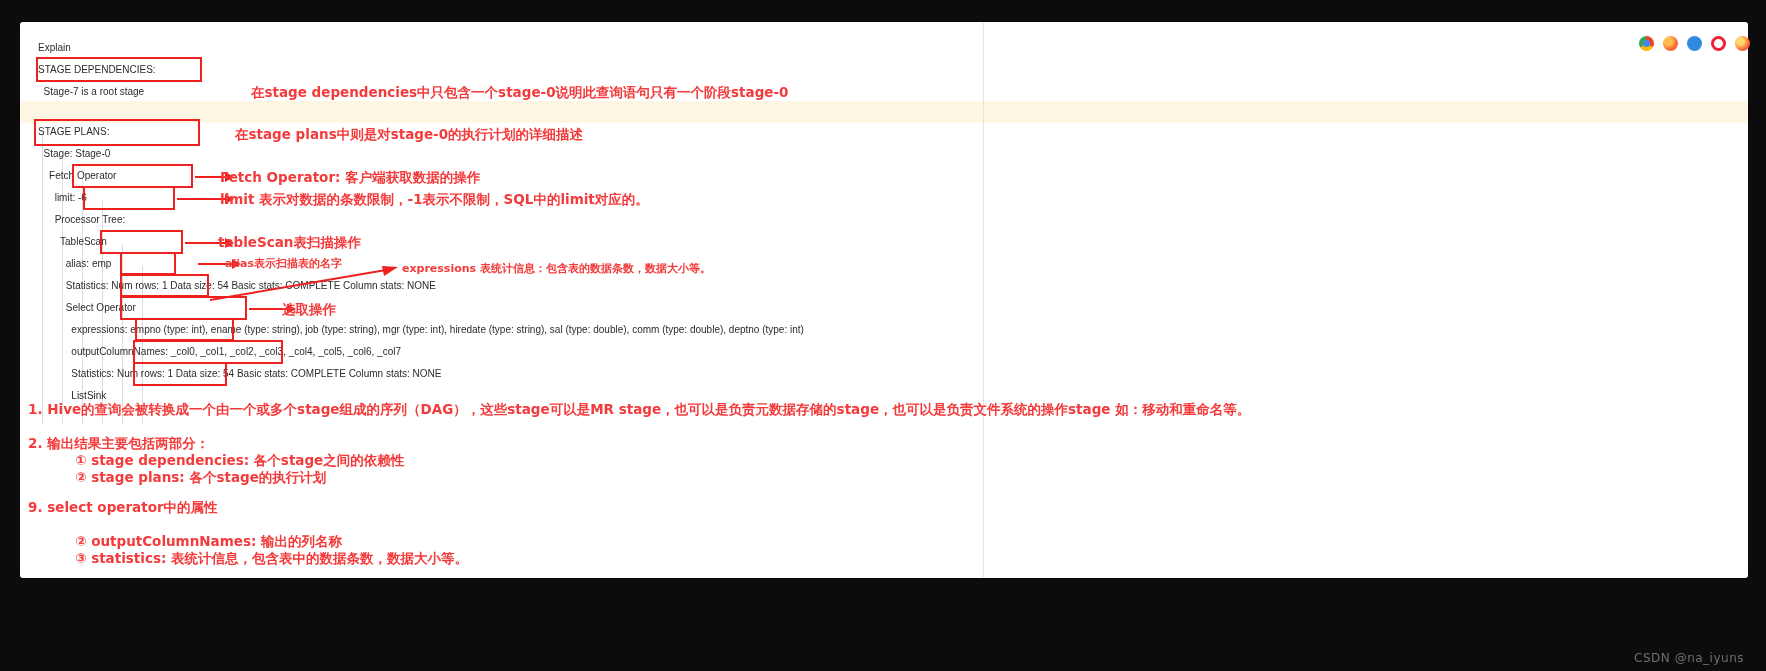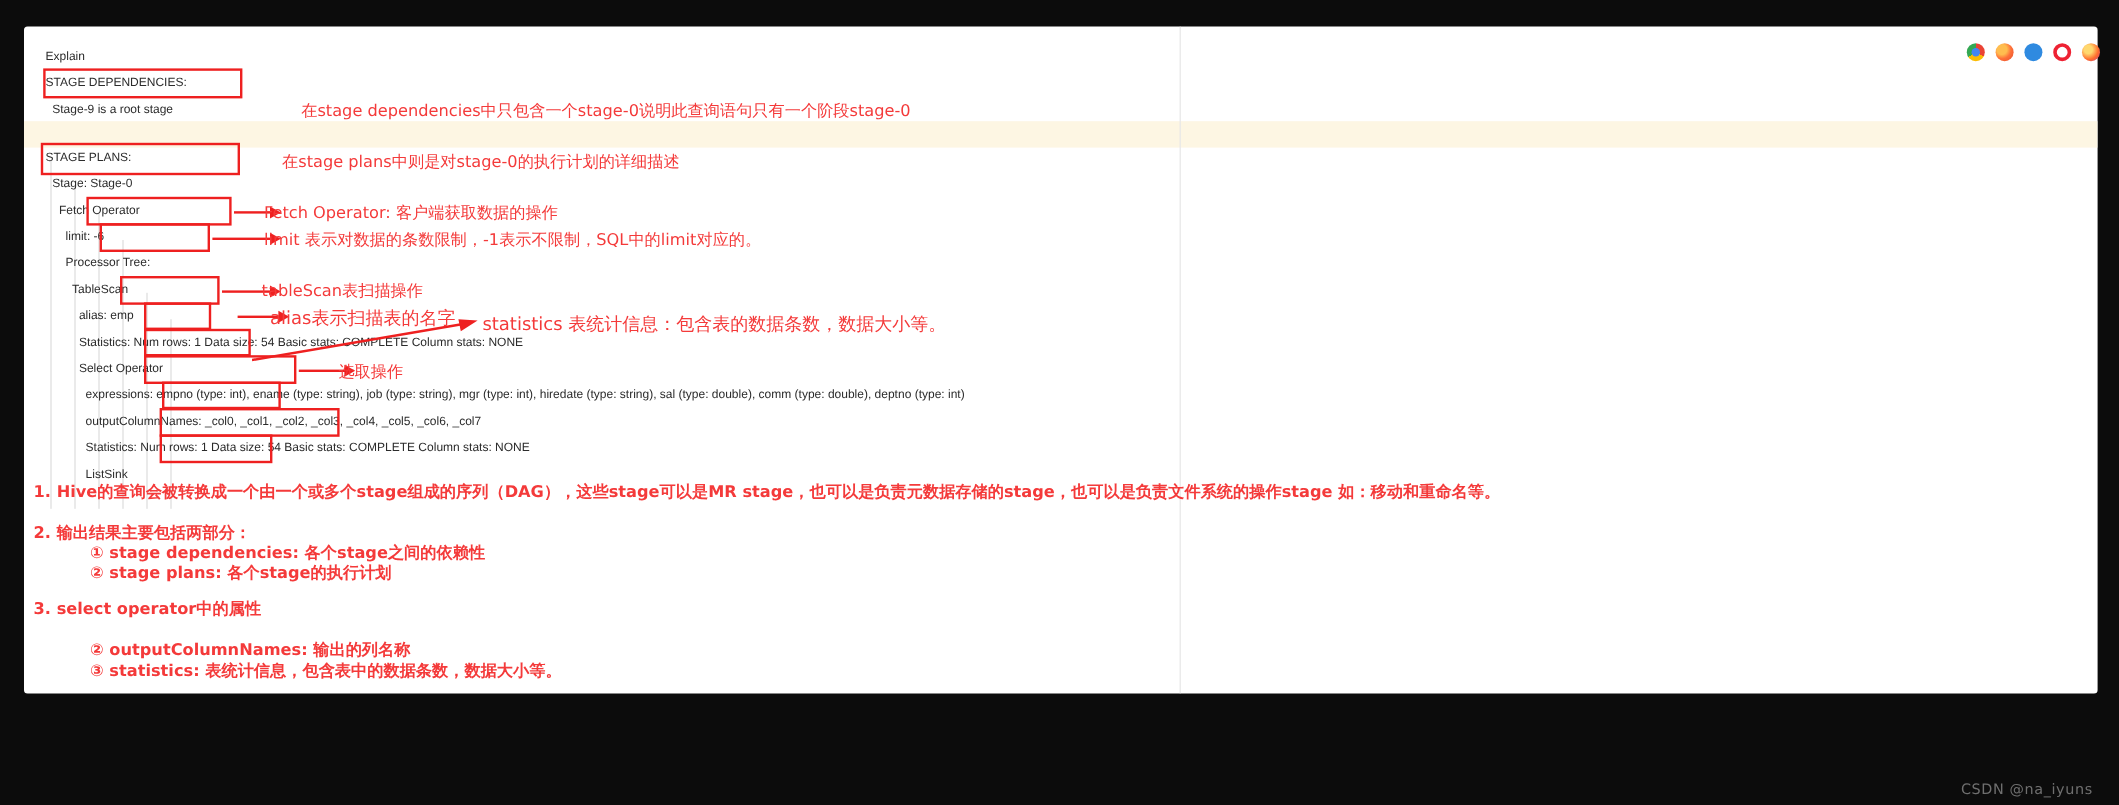--- a/index.html
+++ b/index.html
@@ -52,26 +52,26 @@
     border:2px solid #ee2020;
     box-sizing:border-box;
     pointer-events:none;
   }
 
   
   .anno{
     position:absolute;
     white-space:nowrap;
     font-family:"DejaVu Sans","Liberation Sans",sans-serif;
-    font-weight:normal;
+    font-weight:bold;
     font-size:13.5px;
     color:#f43a3a;
     letter-spacing:0px;
   }
-  .anno.sm{font-size:15px;}
+  .anno.sm{font-size:11px;}
 
   
   .note{
     position:absolute;
     white-space:nowrap;
     font-family:"DejaVu Sans","Liberation Sans",sans-serif;
     font-weight:bold;
     font-size:13.5px;
     color:#f43a3a;
   }
@@ -130,21 +130,21 @@
 
     <div class="guide" style="left:22px;top:112px;height:290px;"></div>
     <div class="guide" style="left:42px;top:134px;height:268px;"></div>
     <div class="guide" style="left:62px;top:156px;height:246px;"></div>
     <div class="guide" style="left:82px;top:178px;height:224px;"></div>
     <div class="guide" style="left:102px;top:222px;height:180px;"></div>
     <div class="guide" style="left:122px;top:244px;height:158px;"></div>
 
     <div class="code" style="left:18px;top:15px;">Explain</div>
     <div class="code" style="left:18px;top:37px;">STAGE DEPENDENCIES:</div>
-    <div class="code" style="left:18px;top:59px;">  Stage-9 is a root stage</div>
+    <div class="code" style="left:18px;top:59px;">  Stage-7 is a root stage</div>
     <div class="code" style="left:18px;top:99px;">STAGE PLANS:</div>
     <div class="code" style="left:18px;top:121px;">  Stage: Stage-0</div>
     <div class="code" style="left:18px;top:143px;">    Fetch Operator</div>
     <div class="code" style="left:18px;top:165px;">      limit: -6</div>
     <div class="code" style="left:18px;top:187px;">      Processor Tree:</div>
     <div class="code" style="left:18px;top:209px;">        TableScan</div>
     <div class="code" style="left:18px;top:231px;">          alias: emp</div>
     <div class="code" style="left:18px;top:253px;">          Statistics: Num rows: 1 Data size: 54 Basic stats: COMPLETE Column stats: NONE</div>
     <div class="code" style="left:18px;top:275px;">          Select Operator</div>
     <div class="code" style="left:18px;top:297px;">            expressions: empno (type: int), ename (type: string), job (type: string), mgr (type: int), hiredate (type: string), sal (type: double), comm (type: double), deptno (type: int)</div>
@@ -189,28 +189,28 @@
       <line x1="0" y1="38" x2="176" y2="8" stroke="#ee2020" stroke-width="2"></line>
       <polygon points="188,5 172,4 174,14" fill="#ee2020"></polygon>
     </svg>
 
     <div class="anno" style="left:231px;top:62px;">在stage dependencies中只包含一个stage-0说明此查询语句只有一个阶段stage-0</div>
     <div class="anno" style="left:215px;top:104px;">在stage plans中则是对stage-0的执行计划的详细描述</div>
     <div class="anno" style="left:200px;top:147px;">Fetch Operator: 客户端获取数据的操作</div>
     <div class="anno" style="left:200px;top:169px;">limit 表示对数据的条数限制，-1表示不限制，SQL中的limit对应的。</div>
     <div class="anno" style="left:198px;top:212px;">tableScan表扫描操作</div>
     <div class="anno sm" style="left:205px;top:234px;">alias表示扫描表的名字</div>
-    <div class="anno sm" style="left:382px;top:239px;">statistics 表统计信息：包含表的数据条数，数据大小等。</div>
+    <div class="anno sm" style="left:382px;top:239px;">expressions 表统计信息：包含表的数据条数，数据大小等。</div>
     <div class="anno" style="left:262px;top:279px;">选取操作</div>
 
     <div class="note" style="left:8px;top:379px;">1. Hive的查询会被转换成一个由一个或多个stage组成的序列（DAG），这些stage可以是MR stage，也可以是负责元数据存储的stage，也可以是负责文件系统的操作stage 如：移动和重命名等。</div>
     <div class="note" style="left:8px;top:413px;text-align:center;">2. 输出结果主要包括两部分：</div>
     <div class="note" style="left:55px;top:430px;text-align:center;">① stage dependencies:  各个stage之间的依赖性</div>
     <div class="note" style="left:55px;top:447px;">② stage plans:              各个stage的执行计划</div>
-    <div class="note" style="left:8px;top:477px;">3. select operator中的属性</div>
+    <div class="note" style="left:8px;top:477px;">9. select operator中的属性</div>
     <div class="note" style="left:55px;top:528px;">③ statistics: 表统计信息，包含表中的数据条数，数据大小等。</div>
     <div class="note" style="left:55px;top:511px;">② outputColumnNames: 输出的列名称</div>
 
   </div>
 
   <div class="icons">
     <span class="ic ic-chrome"></span>
     <span class="ic ic-firefox"></span>
     <span class="ic ic-blue"></span>
     <span class="ic ic-opera"></span>

